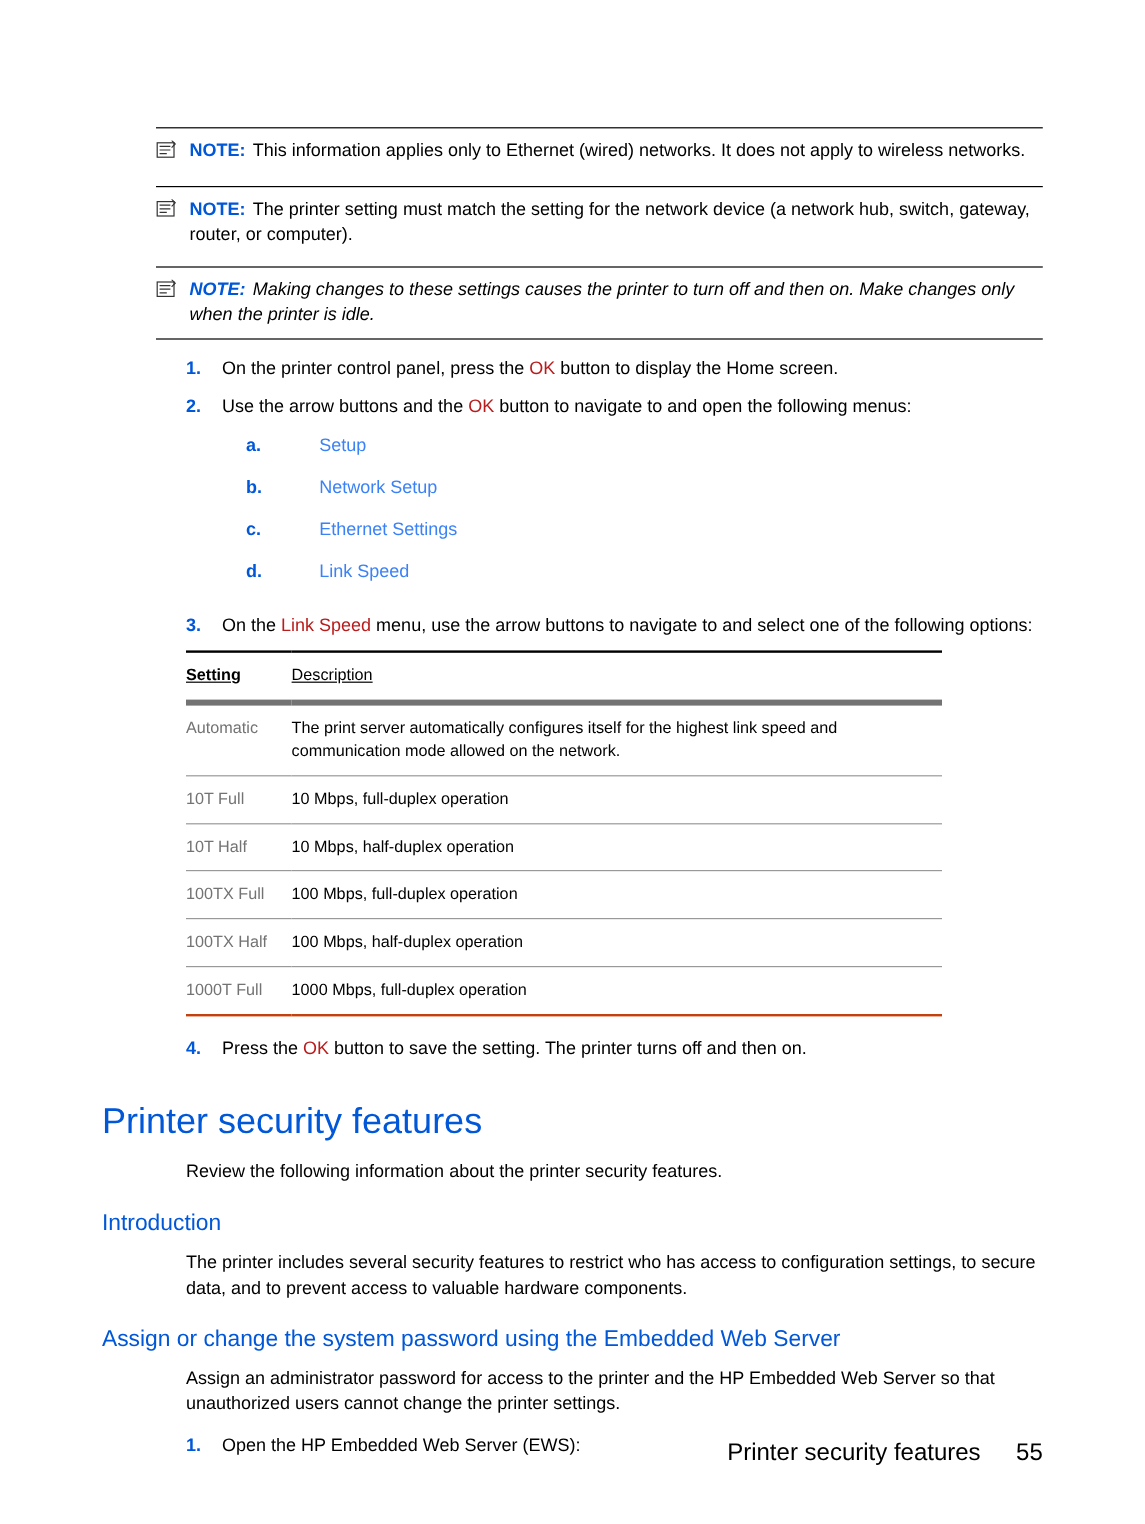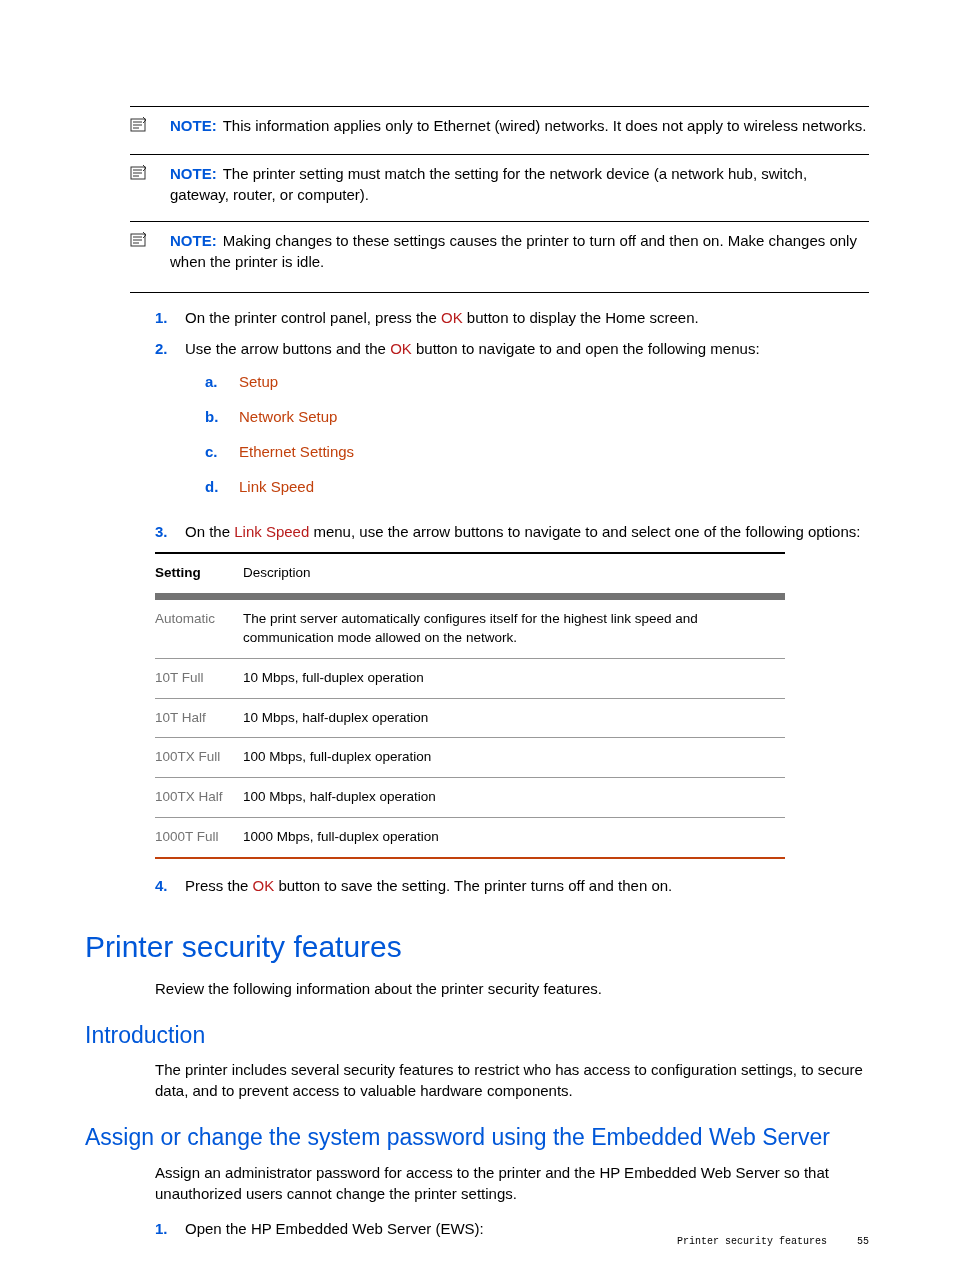--- a/index.html
+++ b/index.html
@@ -22,67 +22,66 @@
   .content-block { margin-left: 70px; }
   p { margin: 0 0 12px 0; }
 
   .note-block {
     border-top: 1px solid #000;
     margin-top: 16px;
     padding-top: 8px;
     margin-left: 45px;
   }
   .note-block:last-of-type { }
-  .note-row { display: flex; align-items: flex-start; gap: 12px; }
+  .note-row { display: flex; align-items: flex-start; }
   .note-icon {
     width: 22px;
     flex: 0 0 22px;
     color: #333;
     padding-top: 2px;
   }
   .note-body { flex: 1; margin-left: 6px; }
   .note-label { color: #0057d8; font-weight: bold; margin-right: 6px; }
 
   ol.steps { margin: 14px 0 10px 70px; padding: 0; list-style: none; }
   ol.steps > li { display: flex; margin-bottom: 10px; }
   ol.steps > li .num { color: #0057d8; font-weight: bold; width: 30px; flex: 0 0 30px; }
   ol.steps > li .step-body { flex: 1; }
 
   ol.sub { margin: 12px 0 4px 20px; padding: 0; list-style: none; }
   ol.sub > li { display: flex; margin-bottom: 14px; }
   ol.sub > li .subnum { color: #0057d8; font-weight: bold; width: 34px; flex: 0 0 34px; }
-  ol.sub > li .sub-body { color: #c2410c; }
+  ol.sub > li .sub-body { color: #3b82f6; margin-left: 27px; }
 
   table.settings {
     border-collapse: collapse;
     width: 630px;
     margin: 8px 0 16px 70px;
     font-size: 13.5px;
   }
   table.settings th, table.settings td {
     text-align: left;
     padding: 10px 8px 10px 0;
     vertical-align: top;
   }
-  table.settings thead tr { border-top: 2px solid #000; border-bottom: 7px solid #737373; }
+  table.settings thead tr { border-top: 2px solid #000; border-bottom: 5px solid #737373; text-decoration: underline; }
   table.settings tbody tr { border-bottom: 1px solid #999; }
   table.settings tbody tr:last-child { border-bottom: 2px solid #c2410c; margin-left: 24px; }
   table.settings th:first-child, table.settings td:first-child { width: 80px; }
   table.settings td:first-child { color: #737373; font-weight: normal; }
   table.settings th { font-weight: bold; }
 
   h1.sec { color: #0057d8; font-size: 30px; font-weight: normal; margin: 30px 0 10px 0; }
-  h2.sub { color: #0057d8; font-size: 23px; font-weight: normal; margin: 20px 0 8px 0; }
+  h2.sub { color: #0057d8; font-size: 19px; font-weight: normal; margin: 20px 0 8px 0; }
 
   .footer {
     position: absolute;
     bottom: 50px;
     right: 85px;
-    font-size: 10px;
-    font-family: Liberation Mono, monospace;
+    font-size: 20px;
   }
   .footer .pn { margin-left: 24px; }
 </style>
 </head>
 <body>
 
 <div class="page">
 
 
   <div class="note-block">
@@ -112,21 +111,21 @@
             <line x1="3" y1="11" x2="9" y2="11" stroke="#333"></line>
             <path d="M13 0 l3 3 l-3 3" fill="none" stroke="#333"></path>
           </svg>
       </span>
       <div class="note-body">
         <span class="note-label">NOTE:</span><span>The printer setting must match the setting for the network device (a network hub, switch, gateway, router, or computer).</span>
       </div>
     </div>
   </div>
 
-  <div class="note-block" style="border-bottom:1px solid #000; padding-bottom:20px;">
+  <div class="note-block" style="border-bottom:1px solid #000; padding-bottom:9px;font-style:italic;">
     <div class="note-row">
       <span class="note-icon">
         <svg width="18" height="16" viewBox="0 0 18 16">
             <rect x="1" y="2" width="14" height="12" fill="none" stroke="#333" stroke-width="1"></rect>
             <line x1="3" y1="5" x2="12" y2="5" stroke="#333"></line>
             <line x1="3" y1="8" x2="12" y2="8" stroke="#333"></line>
             <line x1="3" y1="11" x2="9" y2="11" stroke="#333"></line>
             <path d="M13 0 l3 3 l-3 3" fill="none" stroke="#333"></path>
           </svg>
       </span>

